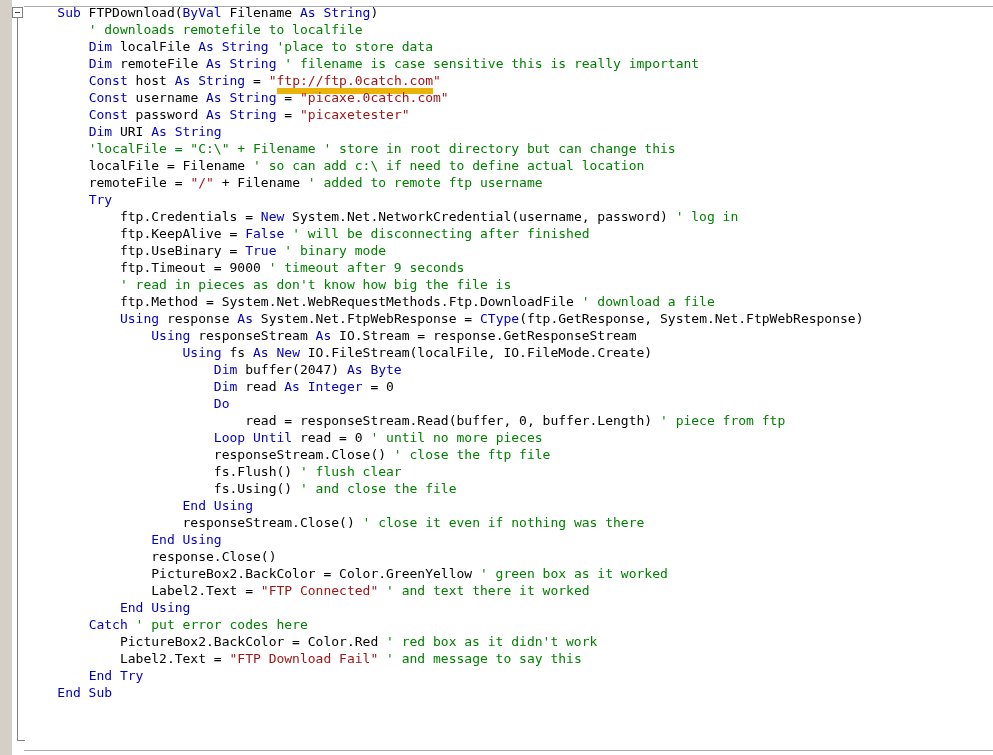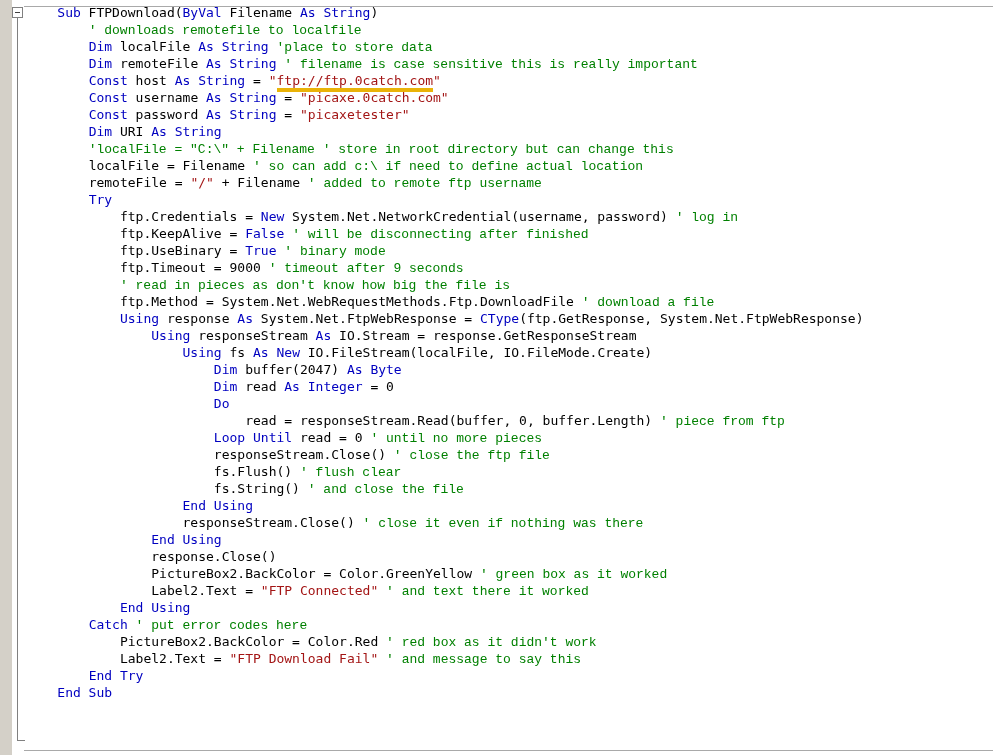--- a/index.html
+++ b/index.html
@@ -121,26 +121,26 @@
     line-height: 17px;
     font-size: 13px;
     font-family: "DejaVu Sans Mono", "Liberation Mono", monospace;
     white-space: pre;
     color: #000000;
     letter-spacing: 0px;
   }
 
   
   .kw   { color: #0000c0; }            
-  .cmt  { color: #008000; font-family: Liberation Mono, monospace; }            
+  .cmt  { color: #008000; }            
   .str  { color: #a31515; }            
   .id   { color: #000000; }            
   .str-underline {
     color: #a31515;
-    border-bottom: 4px solid #eab308;
+    border-bottom: 6px solid #eab308;
   }
 </style>
 </head>
 <body>
 
 <div id="editor-window">
 
   <div id="indicator-margin"></div>
   <div id="outline-margin"></div>
 
@@ -176,21 +176,21 @@
       <div class="code-line"><span>            </span><span class="kw">Using</span><span class="id"> response </span><span class="kw">As</span><span class="id"> System.Net.FtpWebResponse = </span><span class="kw">CType</span><span class="id">(ftp.GetResponse, System.Net.FtpWebResponse)</span></div>
       <div class="code-line"><span>                </span><span class="kw">Using</span><span class="id"> responseStream </span><span class="kw">As</span><span class="id"> IO.Stream = response.GetResponseStream</span></div>
       <div class="code-line"><span>                    </span><span class="kw">Using</span><span class="id"> fs </span><span class="kw">As</span><span class="id"> </span><span class="kw">New</span><span class="id"> IO.FileStream(localFile, IO.FileMode.Create)</span></div>
       <div class="code-line"><span>                        </span><span class="kw">Dim</span><span class="id"> buffer(2047) </span><span class="kw">As</span><span class="id"> </span><span class="kw">Byte</span></div>
       <div class="code-line"><span>                        </span><span class="kw">Dim</span><span class="id"> read </span><span class="kw">As</span><span class="id"> </span><span class="kw">Integer</span><span class="id"> = 0</span></div>
       <div class="code-line"><span>                        </span><span class="kw">Do</span></div>
       <div class="code-line"><span>                            </span><span class="id">read = responseStream.Read(buffer, 0, buffer.Length) </span><span class="cmt">' piece from ftp</span></div>
       <div class="code-line"><span>                        </span><span class="kw">Loop Until</span><span class="id"> read = 0 </span><span class="cmt">' until no more pieces</span></div>
       <div class="code-line"><span>                        </span><span class="id">responseStream.Close() </span><span class="cmt">' close the ftp file</span></div>
       <div class="code-line"><span>                        </span><span class="id">fs.Flush() </span><span class="cmt">' flush clear</span></div>
-      <div class="code-line"><span>                        </span><span class="id">fs.String() </span><span class="cmt">' and close the file</span></div>
+      <div class="code-line"><span>                        </span><span class="id">fs.Using() </span><span class="cmt">' and close the file</span></div>
       <div class="code-line"><span>                    </span><span class="kw">End Using</span></div>
       <div class="code-line"><span>                    </span><span class="id">responseStream.Close() </span><span class="cmt">' close it even if nothing was there</span></div>
       <div class="code-line"><span>                </span><span class="kw">End Using</span></div>
       <div class="code-line"><span>                </span><span class="id">response.Close()</span></div>
       <div class="code-line"><span>                </span><span class="id">PictureBox2.BackColor = Color.GreenYellow </span><span class="cmt">' green box as it worked</span></div>
       <div class="code-line"><span>                </span><span class="id">Label2.Text = </span><span class="str">"FTP Connected"</span><span class="id"> </span><span class="cmt">' and text there it worked</span></div>
       <div class="code-line"><span>            </span><span class="kw">End Using</span></div>
       <div class="code-line"><span>        </span><span class="kw">Catch</span><span class="id"> </span><span class="cmt">' put error codes here</span></div>
       <div class="code-line"><span>            </span><span class="id">PictureBox2.BackColor = Color.Red </span><span class="cmt">' red box as it didn't work</span></div>
       <div class="code-line"><span>            </span><span class="id">Label2.Text = </span><span class="str">"FTP Download Fail"</span><span class="id"> </span><span class="cmt">' and message to say this</span></div>

